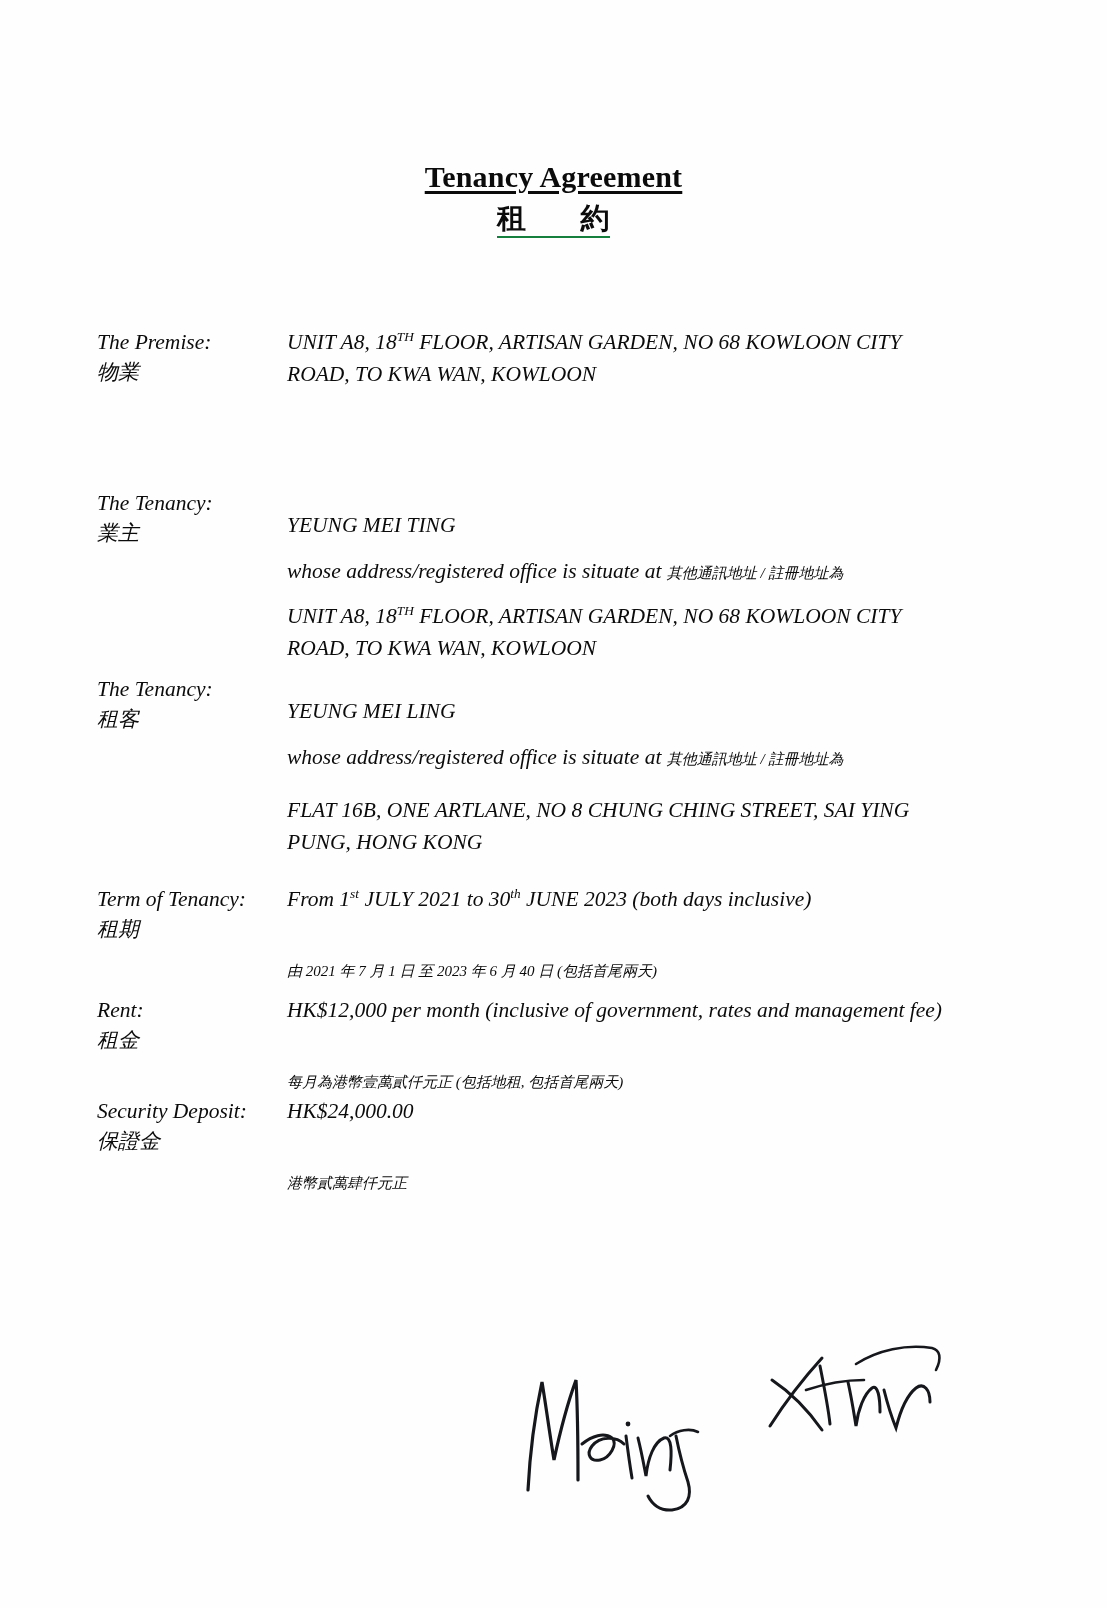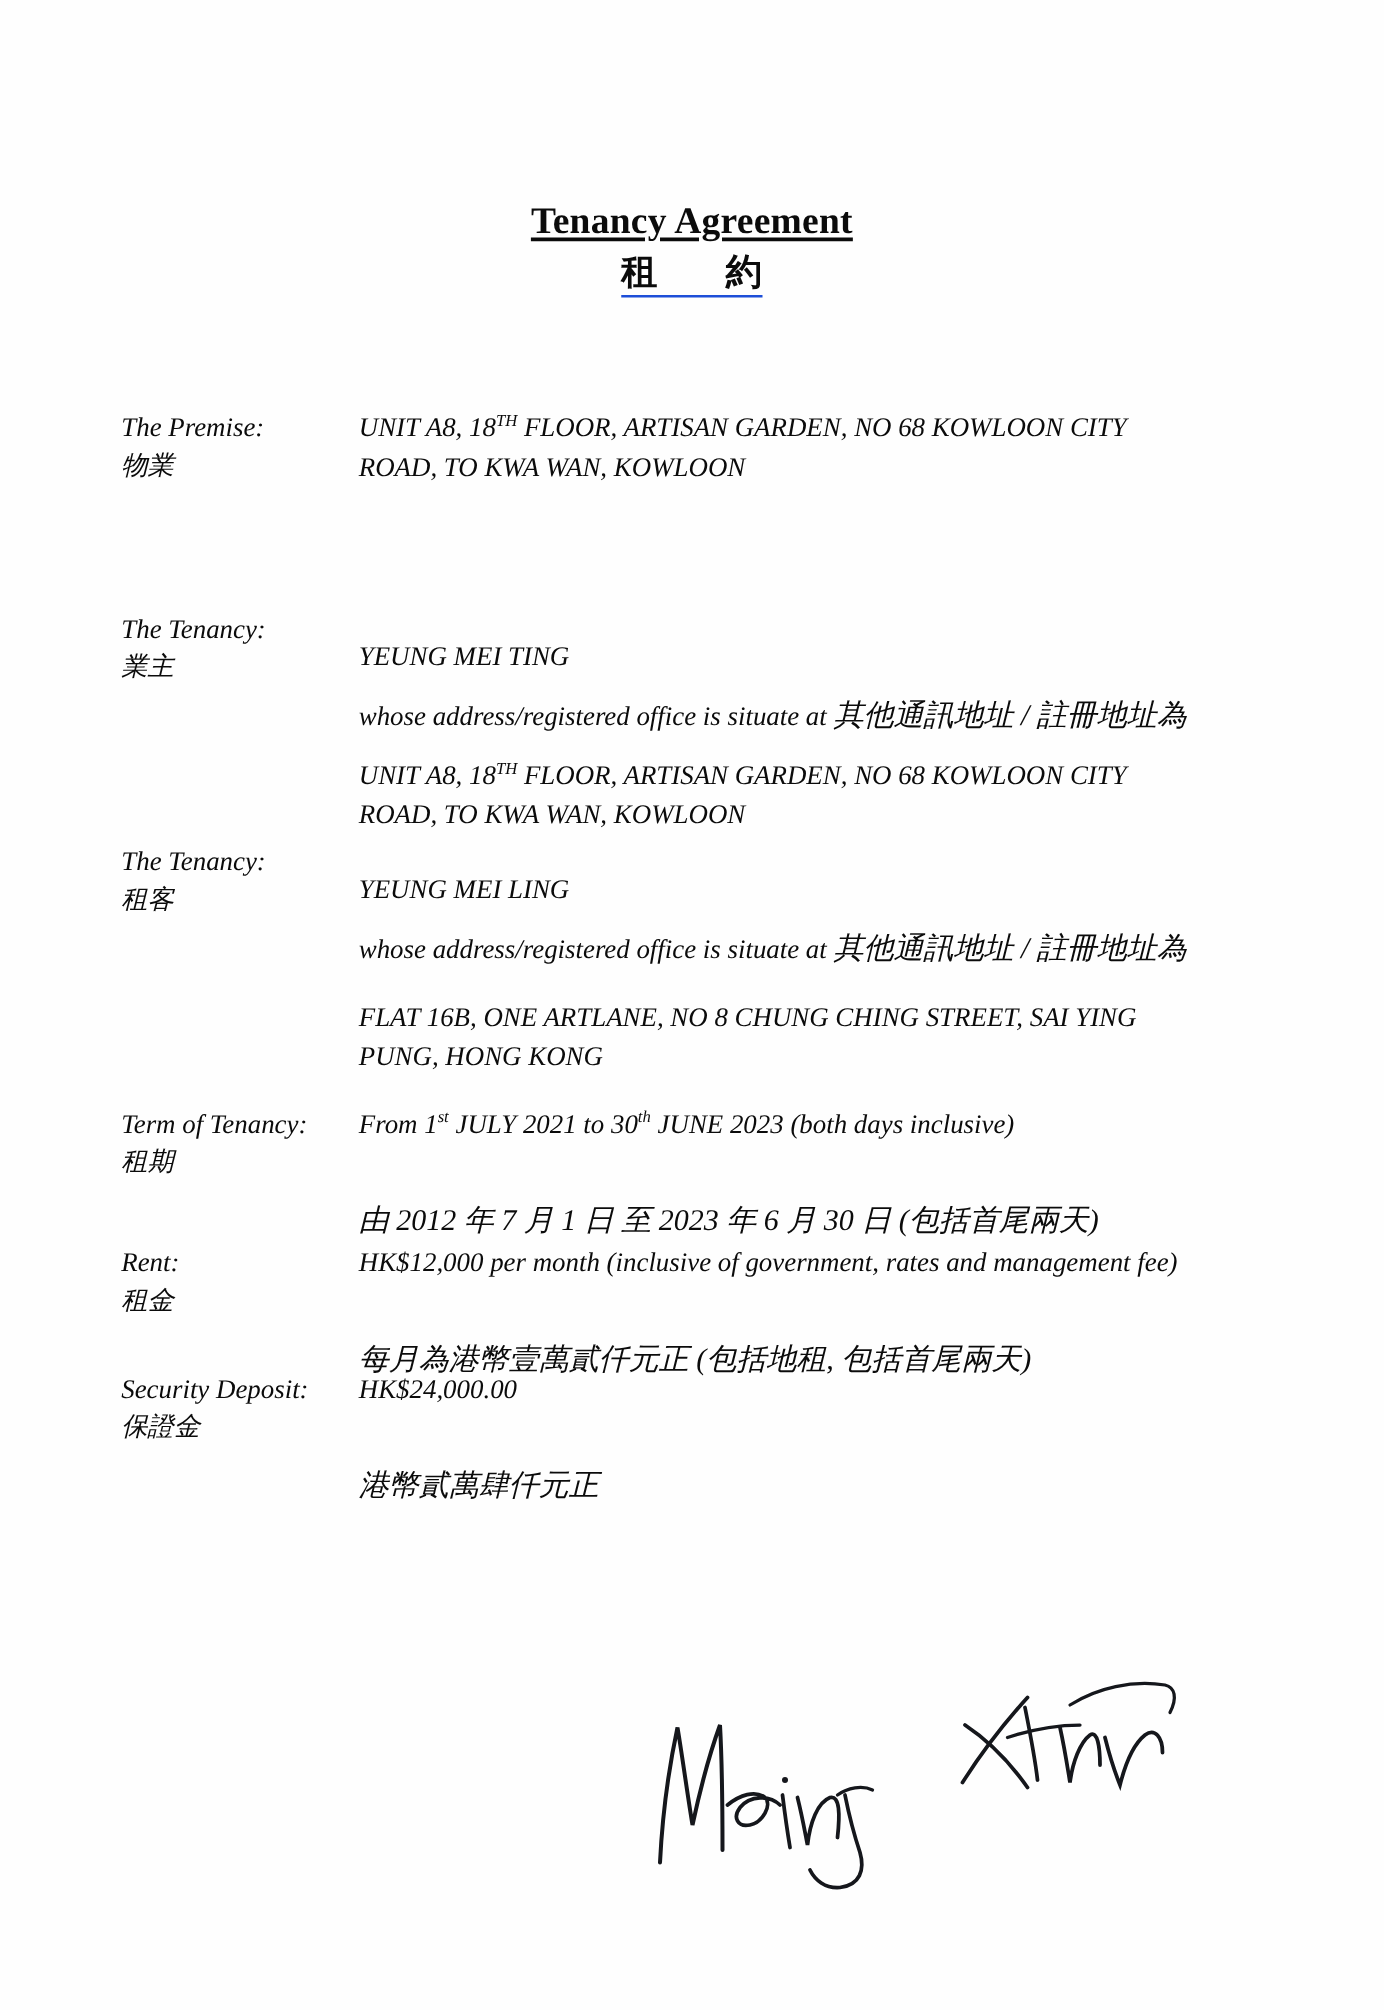--- a/index.html
+++ b/index.html
@@ -36,21 +36,21 @@
     text-decoration: underline;
     text-underline-offset: 4px;
     line-height: 1.15;
   }
   .title-zh {
     font-size: 29px;
     font-weight: bold;
     margin-top: 7px;
     line-height: 1.15;
     display: inline-block;
-    border-bottom: 2px solid #1d4ed8;
+    border-bottom: 2px solid #15803d;
     padding-bottom: 1px;
     letter-spacing: 0.5px;
   }
   .title-zh .gap { display: inline-block; width: 54px; }
 
   
   .row {
     position: absolute;
     display: flex;
     align-items: flex-start;
@@ -61,21 +61,21 @@
     flex: 0 0 190px;
     font-size: 21.5px;
     line-height: 1.38;
   }
   .label .zh { display: block; font-size: 21px; }
   .value {
     font-size: 21.5px;
     line-height: 1.38;
     width: 720px;
   }
-  .value .zh { font-size: 24px; margin-top: 46px; }
+  .value .zh { font-size: 15px; margin-top: 46px; }
   .value p { margin: 0; }
   .value p + p { margin-top: 2px; }
   .spaced { margin-top: 16px !important; }
   sup { font-size: 0.62em; vertical-align: super; line-height: 0; }
 
   
   #row-premise   { top: 328px; left: 97px; }
   #row-landlord  { top: 489px; left: 97px; }
   #row-tenant    { top: 675px; left: 97px; }
   #row-term      { top: 885px; left: 97px; }
@@ -147,21 +147,21 @@
     </div>
   </div>
 
   <div class="row" id="row-term">
     <div class="label">
       <span>Term of Tenancy:</span>
       <span class="zh">租期</span>
     </div>
     <div class="value">
       <p><span>From 1</span><sup>st</sup><span> JULY 2021 to 30</span><sup>th</sup><span> JUNE 2023 (both days inclusive)</span></p>
-      <p class="zh">由 2012 年 7 月 1 日 至 2023 年 6 月 30 日 (包括首尾兩天)</p>
+      <p class="zh">由 2021 年 7 月 1 日 至 2023 年 6 月 40 日 (包括首尾兩天)</p>
     </div>
   </div>
 
   <div class="row" id="row-rent">
     <div class="label">
       <span>Rent:</span>
       <span class="zh">租金</span>
     </div>
     <div class="value" style="width:740px">
       <p>HK$12,000 per month (inclusive of government, rates and management fee)</p>

